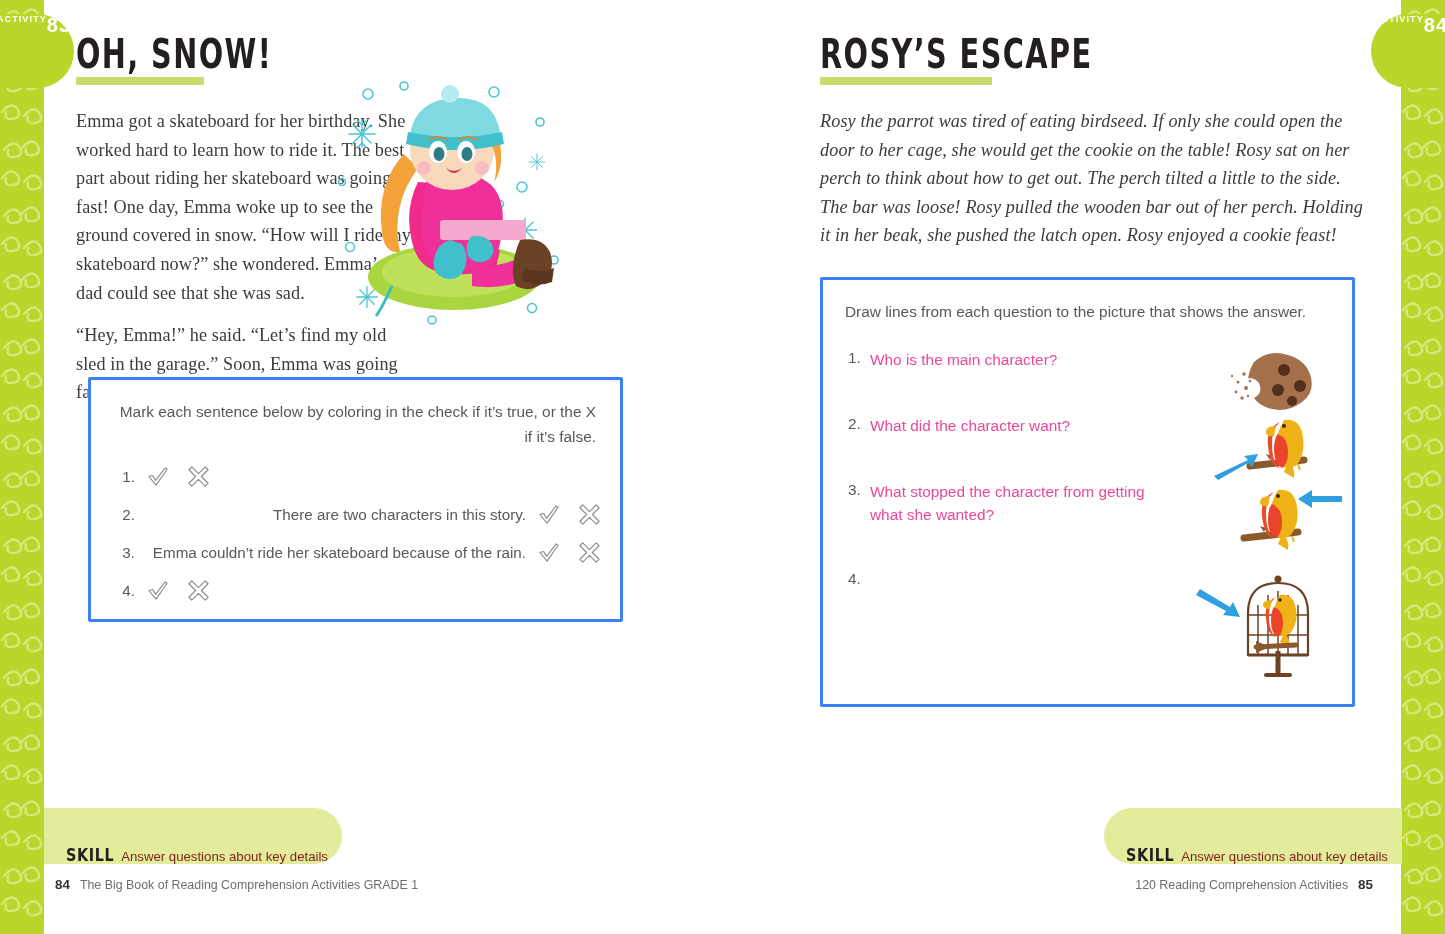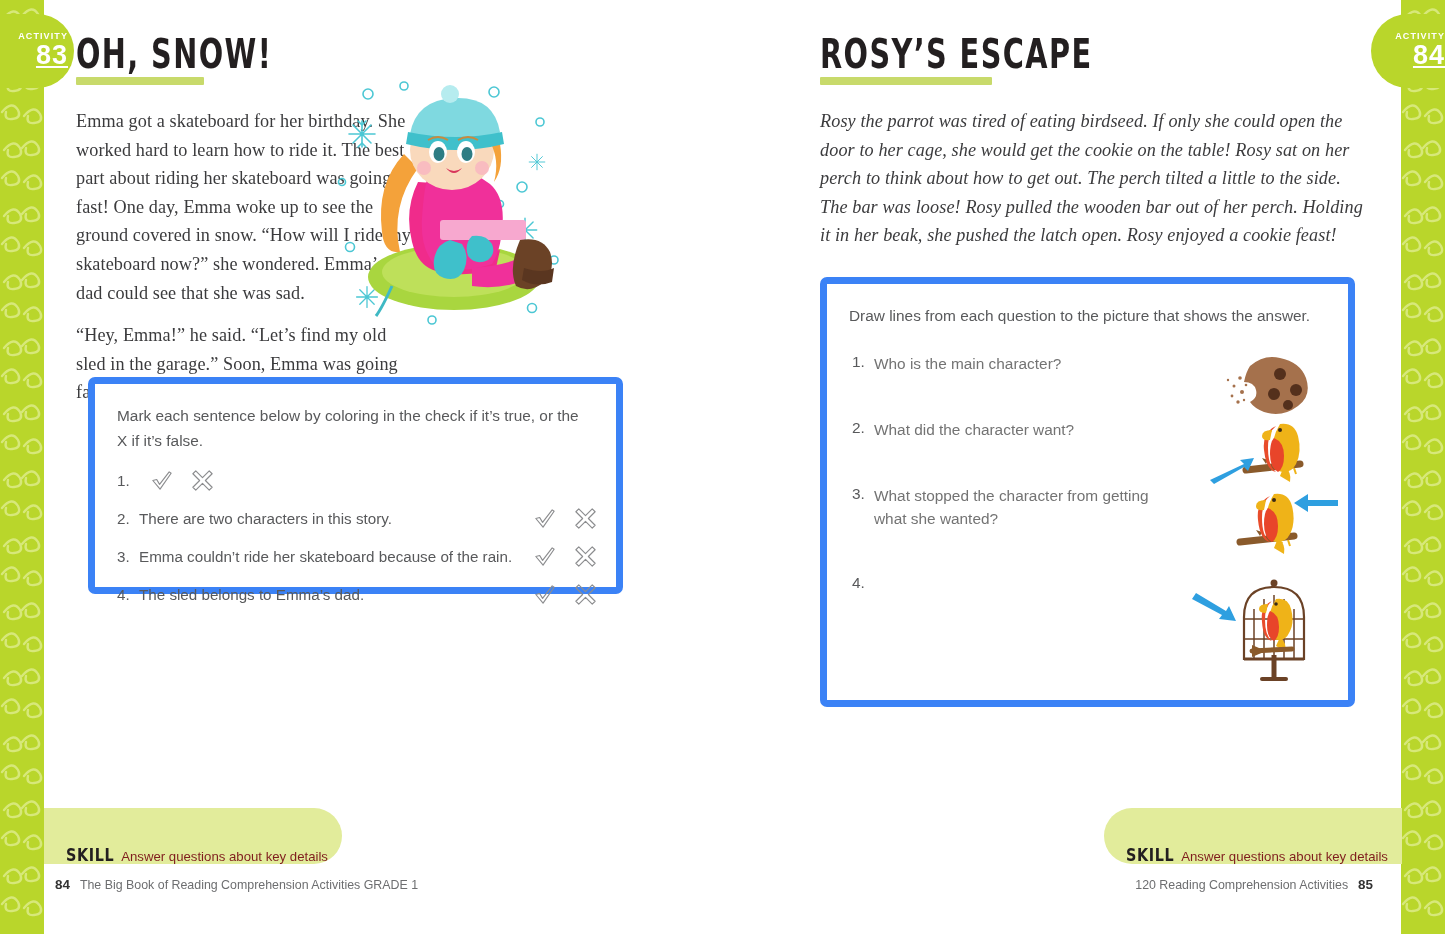--- a/index.html
+++ b/index.html
@@ -22,32 +22,32 @@
   .side-strip.left  { left: 0; }
   .side-strip.right { right: 0; }
   .side-strip svg { position:absolute; top:0; left:0; }
 
   
   .activity-badge {
     position: absolute;
     top: 14px;
     width: 74px; height: 74px;
     background: #b9d62b;
-    display: flex; flex-direction: column;
-    align-items: flex-end; justify-content: center;
+    display: flex; 
+    align-items: flex-start; justify-content: center;
     color: #ffffff;
     z-index: 5;
   }
   .activity-badge.left  { left: 0;  border-radius: 0 50% 50% 0; padding-right: 6px; }
   .activity-badge.right { right: 0; border-radius: 50% 0 0 50%; padding-left: 6px; }
   .badge-word {
     font-size: 9px; font-weight: bold; letter-spacing: 1.1px;
   }
   .badge-num {
-    font-size: 27px; font-weight: bold; letter-spacing: 1px; line-height: 1.1; text-decoration: underline;
+    font-size: 20px; font-weight: bold; letter-spacing: 1px; line-height: 1.1;
   }
 
   
   .page {
     position: absolute;
     top: 0; bottom: 0;
     padding-top: 34px;
   }
   .page.left  { left: 76px;  width: 560px; }
   .page.right { left: 820px; width: 560px; }
@@ -88,25 +88,25 @@
   
   .snow-illo {
     position: absolute;
     left: 332px; top: 72px;
     width: 240px; height: 260px;
   }
 
   
   .exercise-box {
     position: absolute;
-    border: 7px solid #3b82f6;
-    border-radius: 7px;
+    border: 3px solid #3b82f6;
+    border-radius: 2px;
     background: #ffffff;
   }
-  #box-left  { left: 88px;  top: 377px; width: 535px; height: 217px; }
+  #box-left  { left: 88px;  top: 377px; width: 535px; height: 245px; text-align: right; }
   #box-right { left: 820px; top: 277px; width: 535px; height: 430px; }
 
   .box-instruction {
     font-size: 15.4px;
     line-height: 25px;
     color: #58595b;
     padding: 19px 24px 0 22px;
   }
 
   
@@ -152,21 +152,21 @@
   .match-num {
     width: 22px;
     font-size: 15.4px;
     color: #58595b;
     flex: 0 0 auto;
     padding-top: 1px;
   }
   .match-q {
     font-size: 15.4px;
     line-height: 23px;
-    color: #737373;
+    color: #ec4899;
     width: 280px;
     flex: 0 0 auto;
   }
   .match-pic {
     position: absolute;
     right: 0; top: 0;
     width: 160px; height: 100%;
   }
 
   
@@ -397,21 +397,20 @@
           <path d="M4 13 L8 12 L11 17 L21 4 L23 5.5 L11.5 22 Z" fill="none" stroke="#8c8d8f" stroke-width="1.2" stroke-linejoin="round"></path>
         </svg>
         <svg class="mark" viewBox="0 0 26 26">
           <path d="M6 3 L13 10 L20 3 L23 6 L16 13 L23 20 L20 23 L13 16 L6 23 L3 20 L10 13 L3 6 Z" fill="none" stroke="#8c8d8f" stroke-width="1.2" stroke-linejoin="round"></path>
         </svg>
       </span>
     </div>
 
     <div class="tf-row">
       <span class="tf-num">4.</span>
-      <span class="tf-text">The sled belongs to Emma’s dad.</span>
       <span class="tf-marks">
         <svg class="mark" viewBox="0 0 26 26">
           <path d="M4 13 L8 12 L11 17 L21 4 L23 5.5 L11.5 22 Z" fill="none" stroke="#8c8d8f" stroke-width="1.2" stroke-linejoin="round"></path>
         </svg>
         <svg class="mark" viewBox="0 0 26 26">
           <path d="M6 3 L13 10 L20 3 L23 6 L16 13 L23 20 L20 23 L13 16 L6 23 L3 20 L10 13 L3 6 Z" fill="none" stroke="#8c8d8f" stroke-width="1.2" stroke-linejoin="round"></path>
         </svg>
       </span>
     </div>
 

